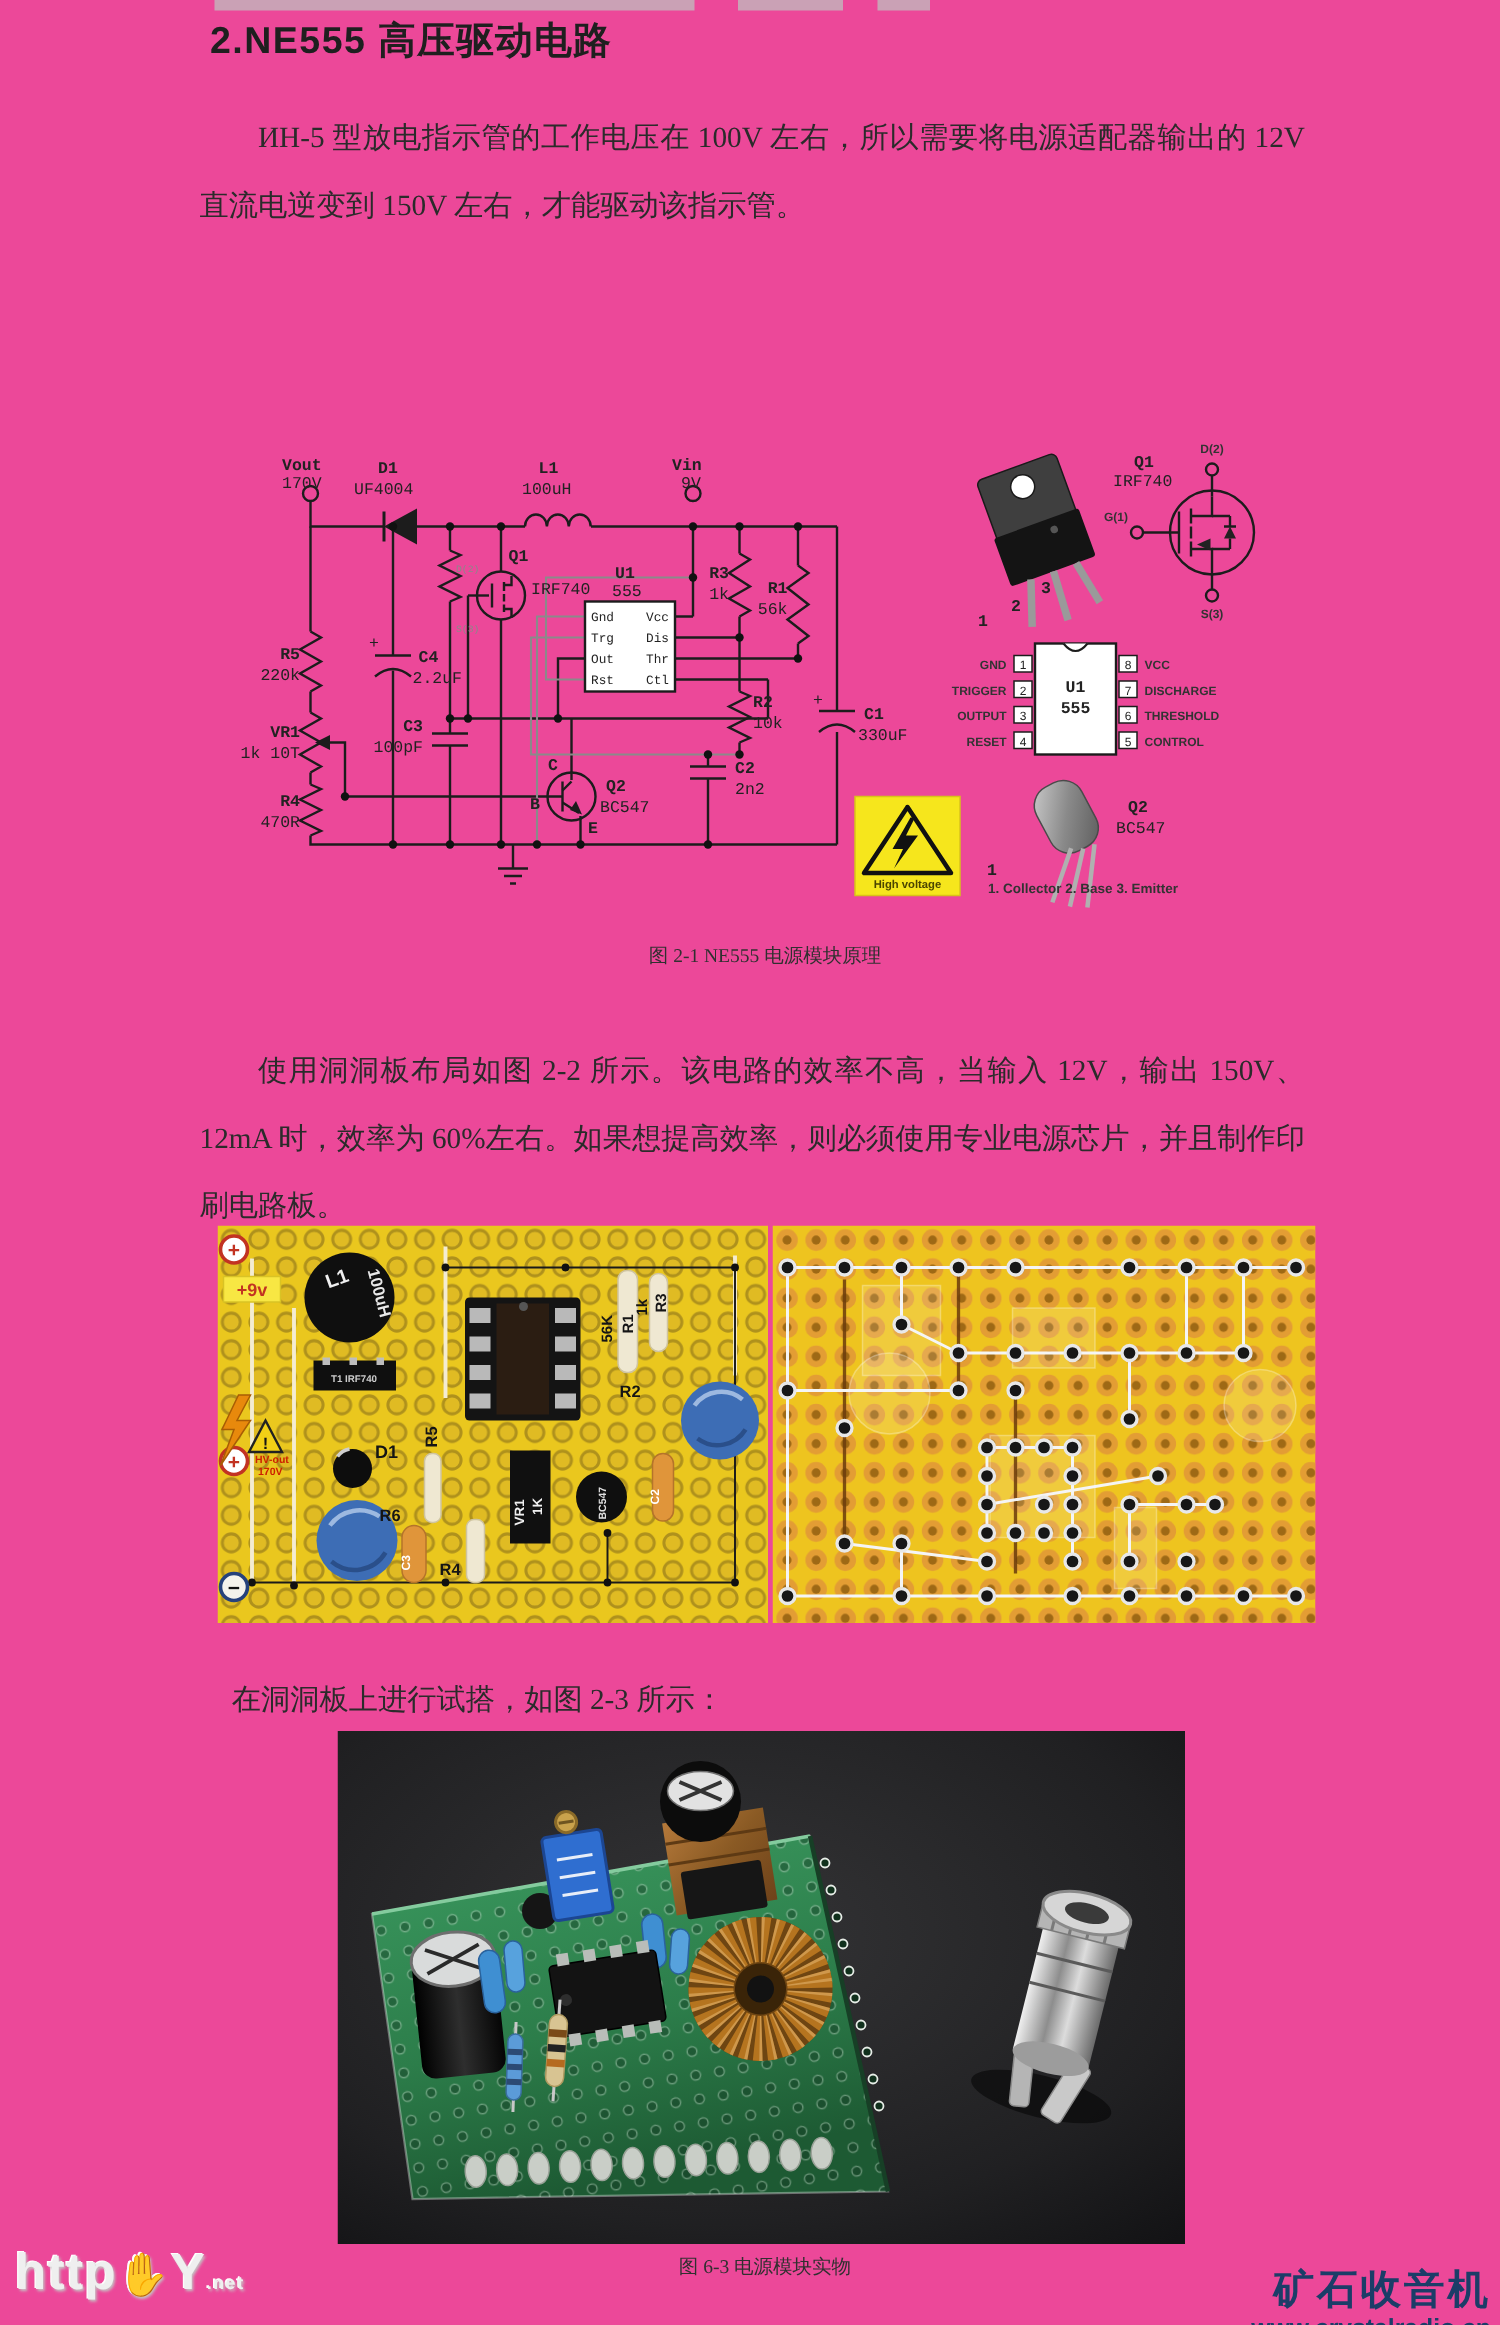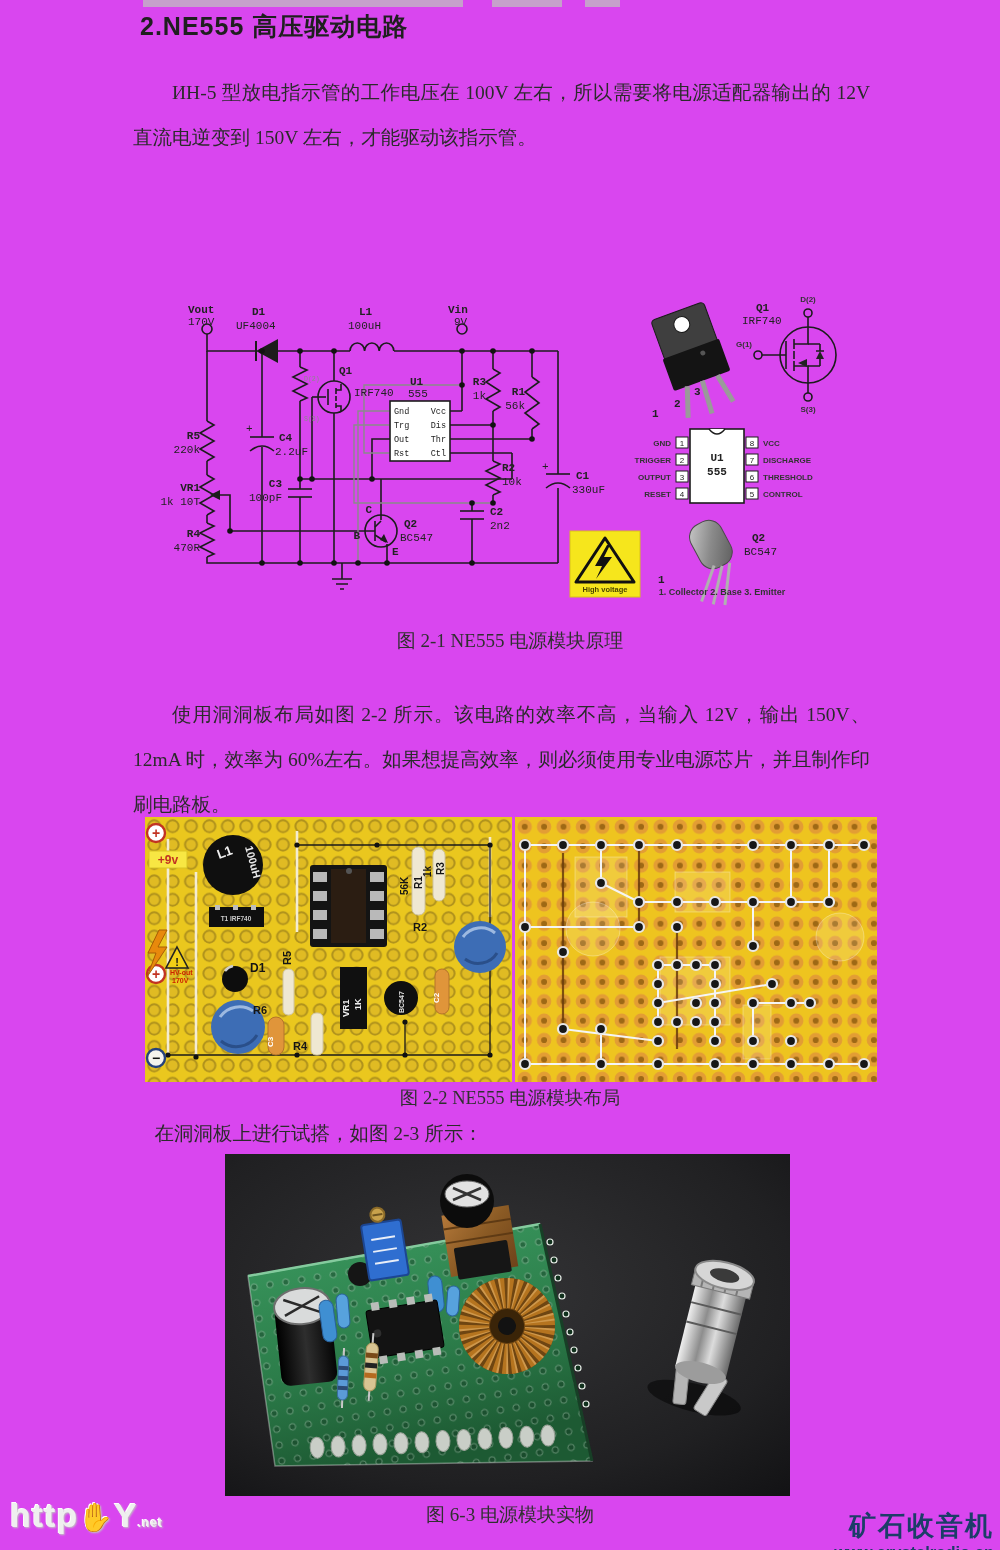--- a/index.html
+++ b/index.html
@@ -1,26 +1,26 @@
 <!DOCTYPE html>
 <html><head>
 <meta charset="utf-8">
 <style>
   html,body{margin:0;padding:0;background:#ffffff;}
-  .page{position:relative;width:1000px;height:1550px;background:#d946ef;overflow:hidden;
+  .page{position:relative;width:1000px;height:1550px;background:#ec4899;overflow:hidden;
         font-family:"Liberation Serif", serif;color:#262626;}
   .rm{position:absolute;top:0;height:7px;background:#bfbfbf;opacity:.75;}
   h1.title{position:absolute;left:140px;top:10px;margin:0;font-family:"Liberation Sans",sans-serif;
            font-size:25px;font-weight:bold;color:#1f1f1f;letter-spacing:1px;}
   p.body{position:absolute;left:133px;width:737px;margin:0;font-size:19.5px;line-height:45px;
          text-align:justify;color:#2b2b2b;}
   p.body.ind2{text-indent:2em;}
   p.body.ind1{text-indent:1.1em;}
   .mono{font-family:"Liberation Mono",monospace;font-size:17px;}
-  .caption{position:absolute;left:140px;width:740px;text-align:center;font-size:19px;color:#303030;}
+  .caption{position:absolute;left:140px;width:740px;text-align:center;font-size:13px;color:#303030;}
   svg{position:absolute;}
   svg text{font-family:"Liberation Mono",monospace;fill:#222;}
   .st{font-size:11px;}
   .stb{font-size:11px;font-weight:bold;}
   .tin{font-size:6.5px;fill:#8a8a8a;}
   .pin8{font-size:8.5px;}
   .pl{font-family:"Liberation Sans",sans-serif;font-size:8px;font-weight:bold;fill:#333;}
   .pn{font-family:"Liberation Sans",sans-serif;font-size:8px;fill:#222;}
   .bt{font-family:"Liberation Sans",sans-serif;font-weight:bold;fill:#151515;}
   .w{stroke:#1c1c1c;stroke-width:1.6;fill:none;}
@@ -544,21 +544,20 @@
       <circle cx="86" cy="247" r="5"></circle>
         <circle cx="143" cy="247" r="5"></circle>
         <circle cx="200" cy="247" r="5"></circle>
       <circle cx="238" cy="247" r="5"></circle>
         <circle cx="276" cy="247" r="5"></circle>
         <circle cx="314" cy="247" r="5"></circle>
       <circle cx="349" cy="247" r="5"></circle>
     </g>
   </svg>
 
-  <div class="caption" style="top:1085px;font-size:18.5px;">图 2-2  NE555 电源模块布局</div>
 
   <p class="body ind1" style="top:1090px;line-height:44px;padding-top:22px;">在洞洞板上进行试搭，如图 2-3 所示：</p>
 
   <svg style="left:225px;top:1154px;" width="565" height="342" viewBox="0 0 565 342">
     <defs>
       <radialGradient id="bgv" cx="45%" cy="40%" r="80%">
         <stop offset="0" stop-color="#343436"></stop>
           <stop offset="0.7" stop-color="#202022"></stop>
           <stop offset="1" stop-color="#131315"></stop>
       </radialGradient>

